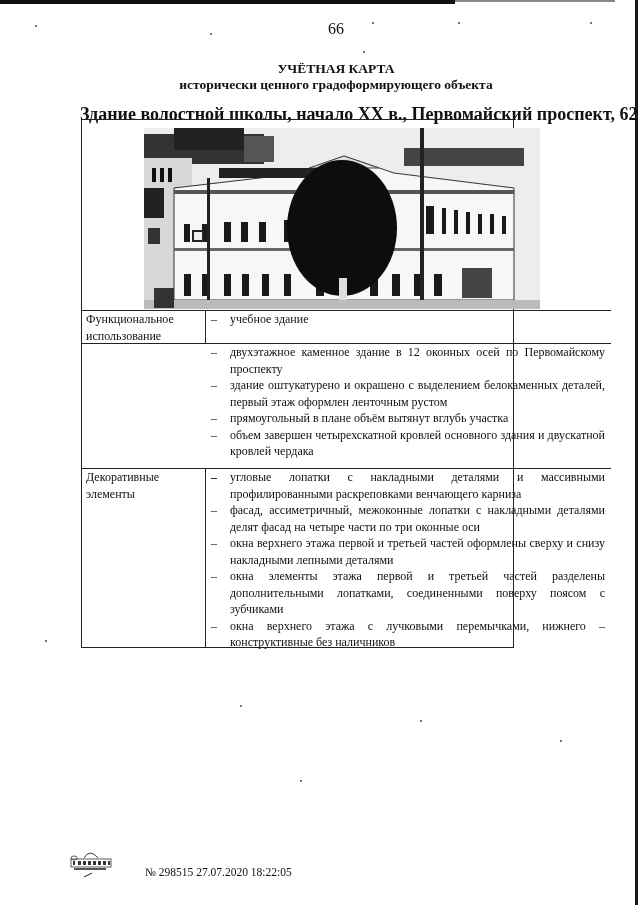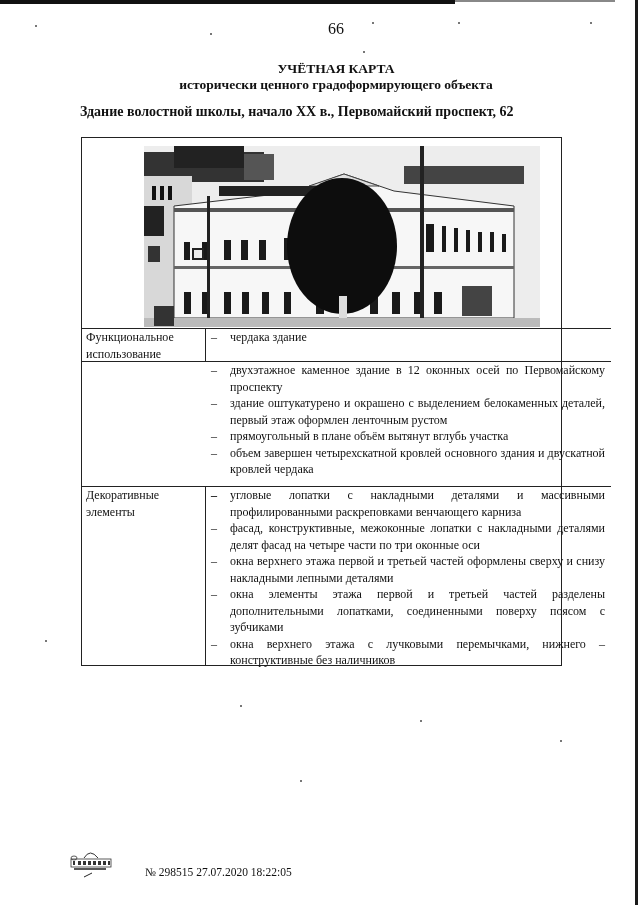--- a/index.html
+++ b/index.html
@@ -18,24 +18,24 @@
     }
     .page-number {
       position: absolute; top: 20px; left: 0; width: 672px; text-align: center;
       font-size: 16px;
     }
     .title {
       position: absolute; top: 61px; left: 0; width: 672px; text-align: center;
       font-size: 13.5px; font-weight: bold; line-height: 16px;
     }
     .subtitle {
-      position: absolute; top: 104px; left: 80px; font-size: 14px; font-weight: bold;
+      position: absolute; top: 104px; left: 80px; font-size: 18px; font-weight: bold;
     }
     .card {
-      position: absolute; left: 81px; top: 137px; width: 481px; height: 529px;
+      position: absolute; left: 81px; top: 119px; width: 433px; height: 529px;
       border: 1.3px solid #222; box-sizing: border-box;
     }
     .photo-cell {
       position: absolute; left: 0; top: 0; width: 529px; height: 190px;
       border-bottom: 1px solid #222;
     }
     .photo {
       position: absolute; left: 62px; top: 8px; width: 396px; height: 181px;
       background: #f4f4f4; overflow: hidden;
     }
@@ -155,39 +155,39 @@
 
         <rect x="0" y="172" width="396" height="9" fill="#bbb"></rect>
         <rect x="10" y="160" width="20" height="20" fill="#333"></rect>
       </svg>
     </div>
   </div>
 
   <div class="row" style="top:190px;height:33px;">
     <div class="label-cell">Функциональное использование</div>
     <div class="value-cell">
-      <div class="item"><span class="dash">–</span><span>чердака здание</span></div>
+      <div class="item"><span class="dash">–</span><span>учебное здание</span></div>
     </div>
   </div>
 
   <div class="row" style="top:223px;height:125px;">
     <div class="value-cell">
       <div class="item"><span class="dash">–</span><span>двухэтажное каменное здание в 12 оконных осей по Первомайскому проспекту</span></div>
       <div class="item"><span class="dash">–</span><span>здание оштукатурено и окрашено с выделением белокаменных деталей, первый этаж оформлен ленточным рустом</span></div>
       <div class="item"><span class="dash">–</span><span>прямоугольный в плане объём вытянут вглубь участка</span></div>
       <div class="item"><span class="dash">–</span><span>объем завершен четырехскатной кровлей основного здания и двускатной кровлей чердака</span></div>
     </div>
   </div>
 
   <div class="row" style="top:348px;height:179px;border-bottom:none;">
     <div class="label-cell">Декоративные элементы</div>
     <div class="value-cell">
       <div class="item"><span class="dash">–</span></div>
       <div class="item"><span class="dash">–</span><span>угловые лопатки с накладными деталями и массивными профилированными раскреповками венчающего карниза</span></div>
-      <div class="item"><span class="dash">–</span><span>фасад, конструктивные, межоконные лопатки с накладными деталями делят фасад на четыре части по три оконные оси</span></div>
+      <div class="item"><span class="dash">–</span><span>фасад, ассиметричный, межоконные лопатки с накладными деталями делят фасад на четыре части по три оконные оси</span></div>
       <div class="item"><span class="dash">–</span><span>окна верхнего этажа первой и третьей частей оформлены сверху и снизу накладными лепными деталями</span></div>
       <div class="item"><span class="dash">–</span><span>окна элементы этажа первой и третьей частей разделены дополнительными лопатками, соединенными поверху поясом с зубчиками</span></div>
       <div class="item"><span class="dash">–</span><span>окна верхнего этажа с лучковыми перемычками, нижнего – конструктивные без наличников</span></div>
     </div>
   </div>
 </div>
 
 <div class="footer-stamp">
   <svg width="44" height="30" viewBox="0 0 44 30" xmlns="http://www.w3.org/2000/svg">
     <path d="M14 10 Q20 0 28 10" fill="none" stroke="#333" stroke-width="1"></path>

